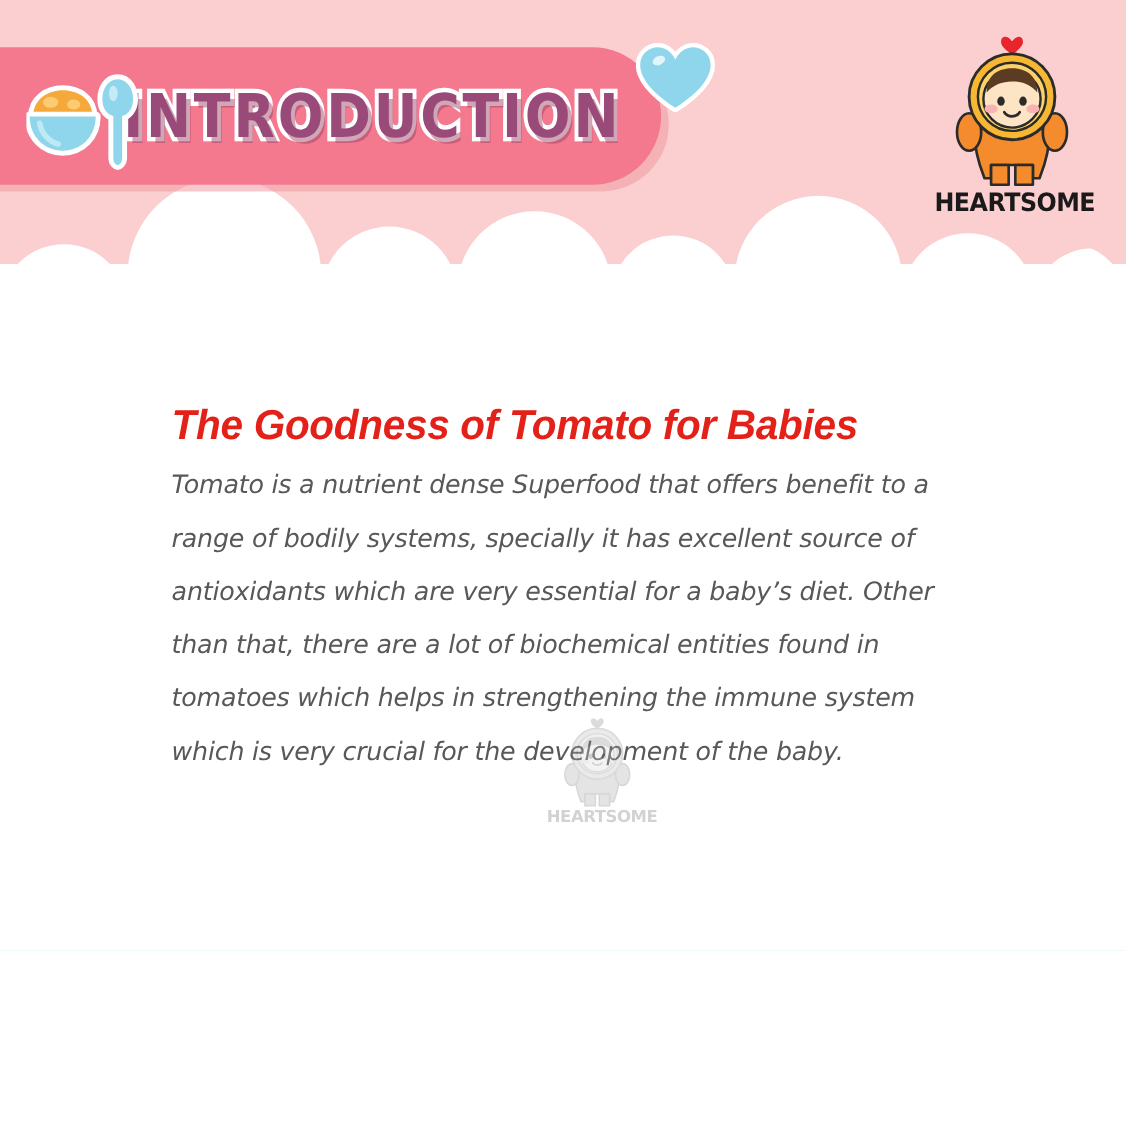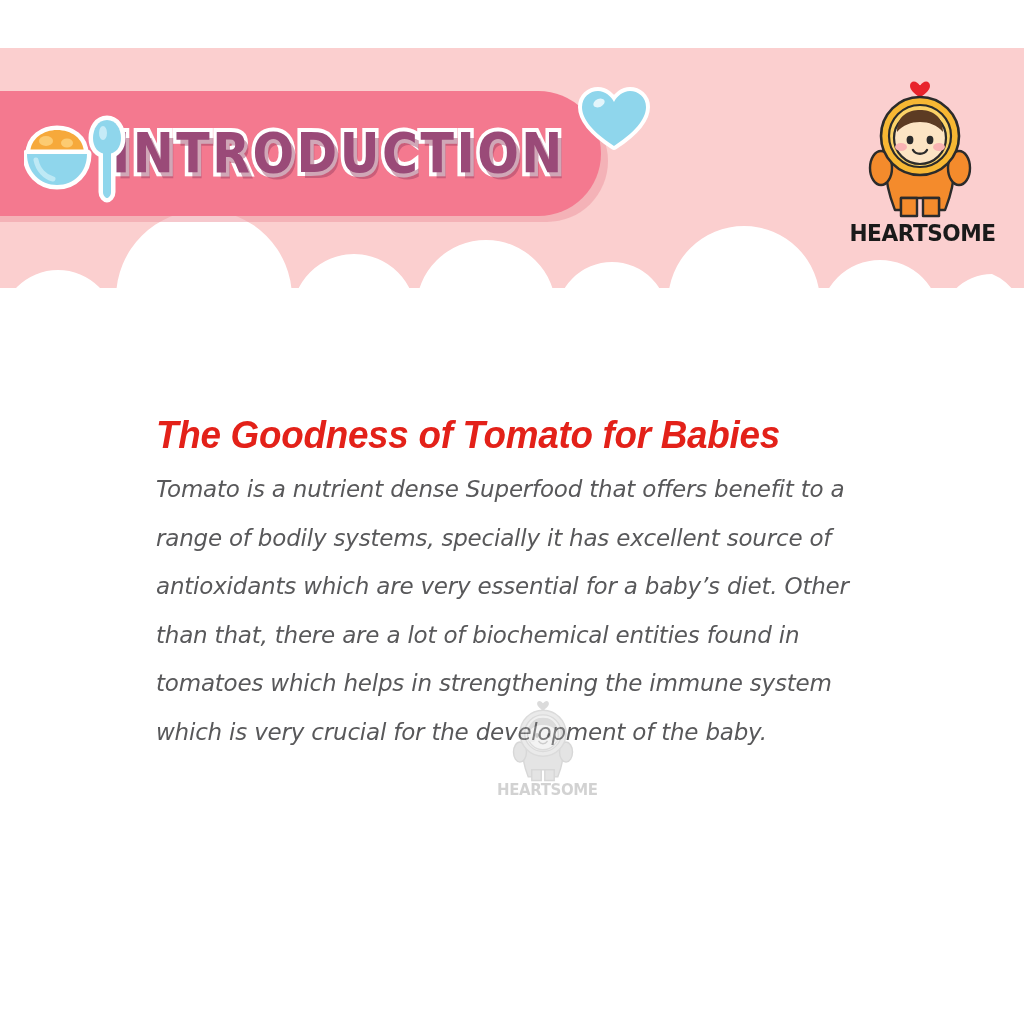--- a/index.html
+++ b/index.html
@@ -7,21 +7,20 @@
     padding: 0;
     background: #ffffff;
   }
   #canvas {
     position: relative;
     width: 1024px;
     height: 864px;
     overflow: hidden;
     background: #86efac;
     font-family: "Liberation Sans", sans-serif;
-    margin-top: 48px;
   }
 
   
   .bg-top-pink {
     position: absolute;
     left: 0; top: 0;
     width: 1024px;
     height: 300px;
     background: #FBCFCF;
   }

